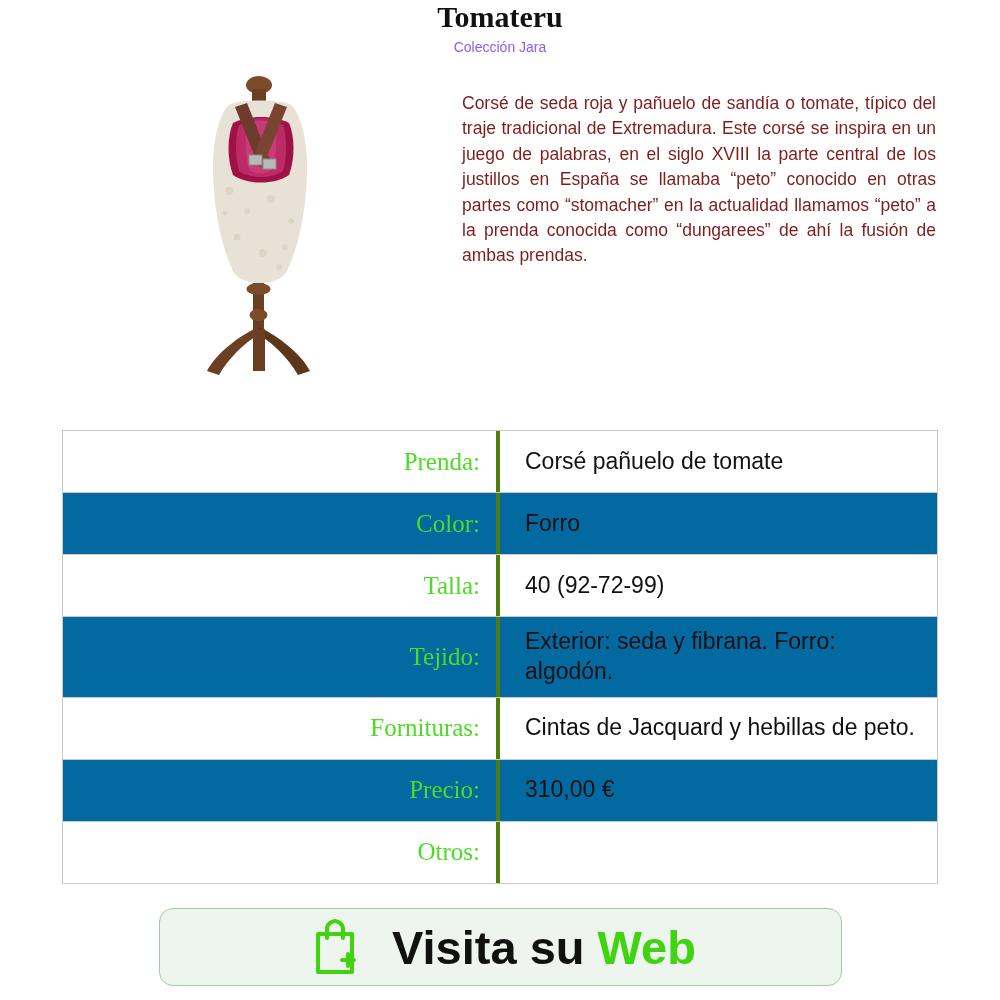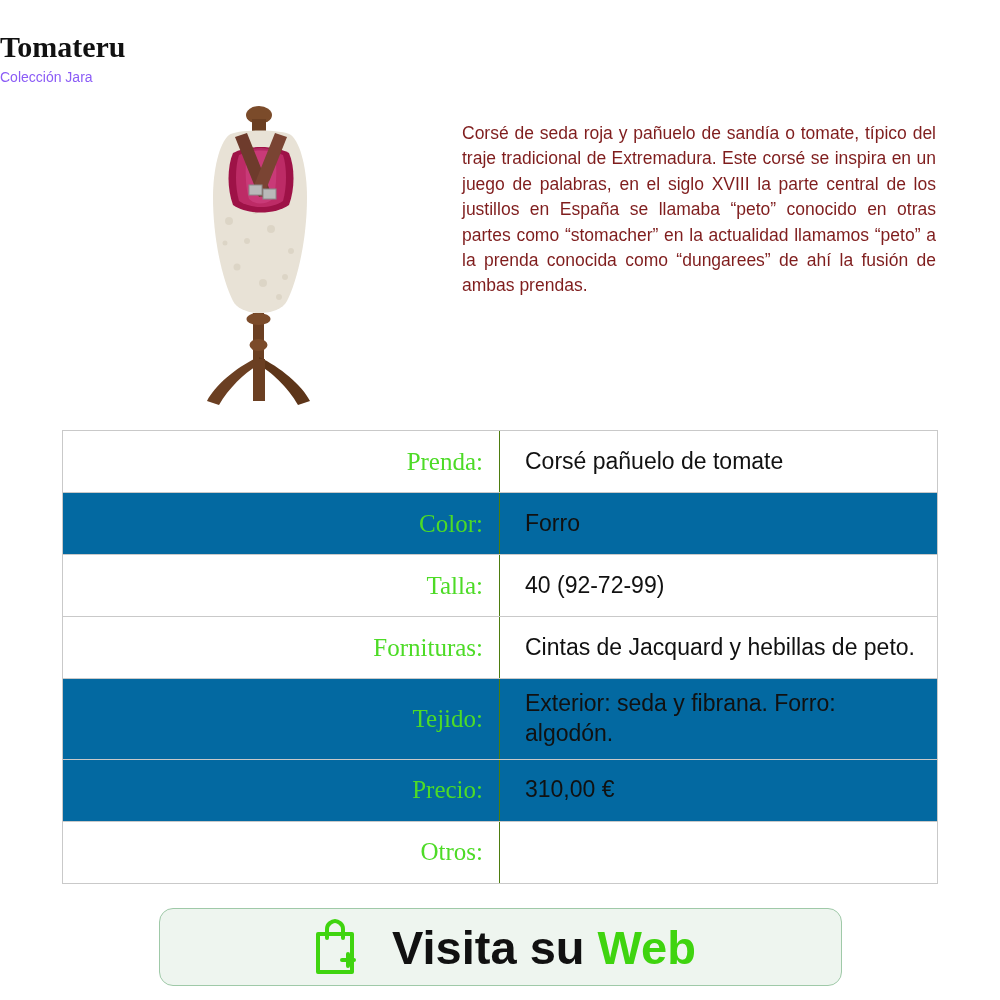--- a/index.html
+++ b/index.html
@@ -13,22 +13,21 @@
   }
   .page {
     position: relative;
     width: 1000px;
     height: 1000px;
     overflow: hidden;
   }
 
   
   .header {
-    padding-top: 30px;
-    text-align: left;
+    text-align: center;
   }
   .title {
     font-family: "Liberation Serif", serif;
     font-weight: bold;
     font-size: 30px;
     color: #111111;
     line-height: 1.1;
     margin: 0;
   }
   .subtitle {
@@ -78,21 +77,21 @@
     border-bottom: none;
   }
   .row {
     display: flex;
     border-bottom: 1px solid #c9c9c9;
     min-height: 62px;
   }
   .row.alt { background: #0369a1; }
   .cell-label {
     width: 437px;
-    border-right: 1px solid #4d7c0f;
+    border-right: 4px solid #4d7c0f;
     display: flex;
     align-items: center;
     justify-content: flex-end;
     padding: 10px 16px 10px 10px;
     font-family: "Liberation Serif", serif;
     font-size: 25px;
     color: #4ddb26;
     white-space: nowrap;
   }
   .cell-value {
@@ -205,28 +204,28 @@
     <div class="row alt">
       <div class="cell-label">Color:</div>
       <div class="cell-value">Forro</div>
     </div>
 
     <div class="row">
       <div class="cell-label">Talla:</div>
       <div class="cell-value">40 (92-72-99)</div>
     </div>
 
+    <div class="row alt tall">
+      <div class="cell-label">Tejido:</div>
+      <div class="cell-value">Exterior: seda y fibrana. Forro: algodón.</div>
+    </div>
+
     <div class="row tall">
       <div class="cell-label">Fornituras:</div>
       <div class="cell-value">Cintas de Jacquard y hebillas de peto.</div>
-    </div>
-
-    <div class="row alt tall">
-      <div class="cell-label">Tejido:</div>
-      <div class="cell-value">Exterior: seda y fibrana. Forro: algodón.</div>
     </div>
 
     <div class="row alt">
       <div class="cell-label">Precio:</div>
       <div class="cell-value">310,00 €</div>
     </div>
 
     <div class="row">
       <div class="cell-label">Otros:</div>
       <div class="cell-value"></div>

